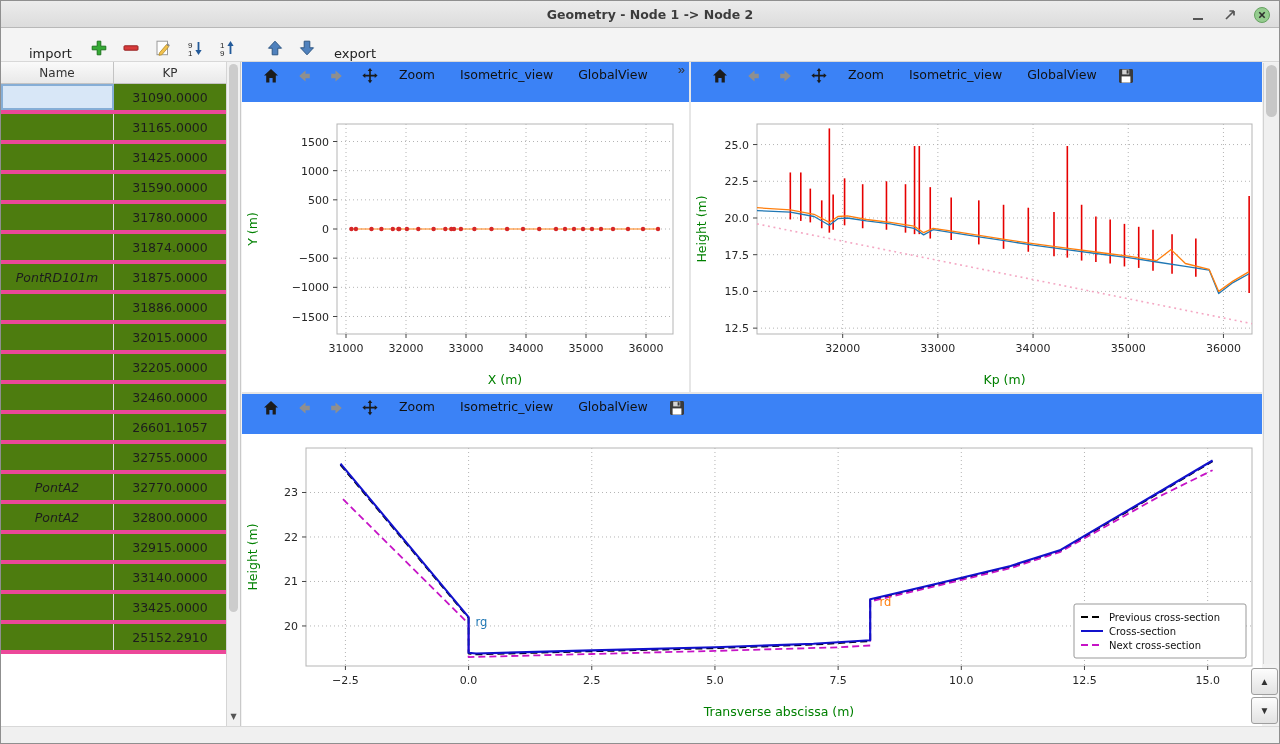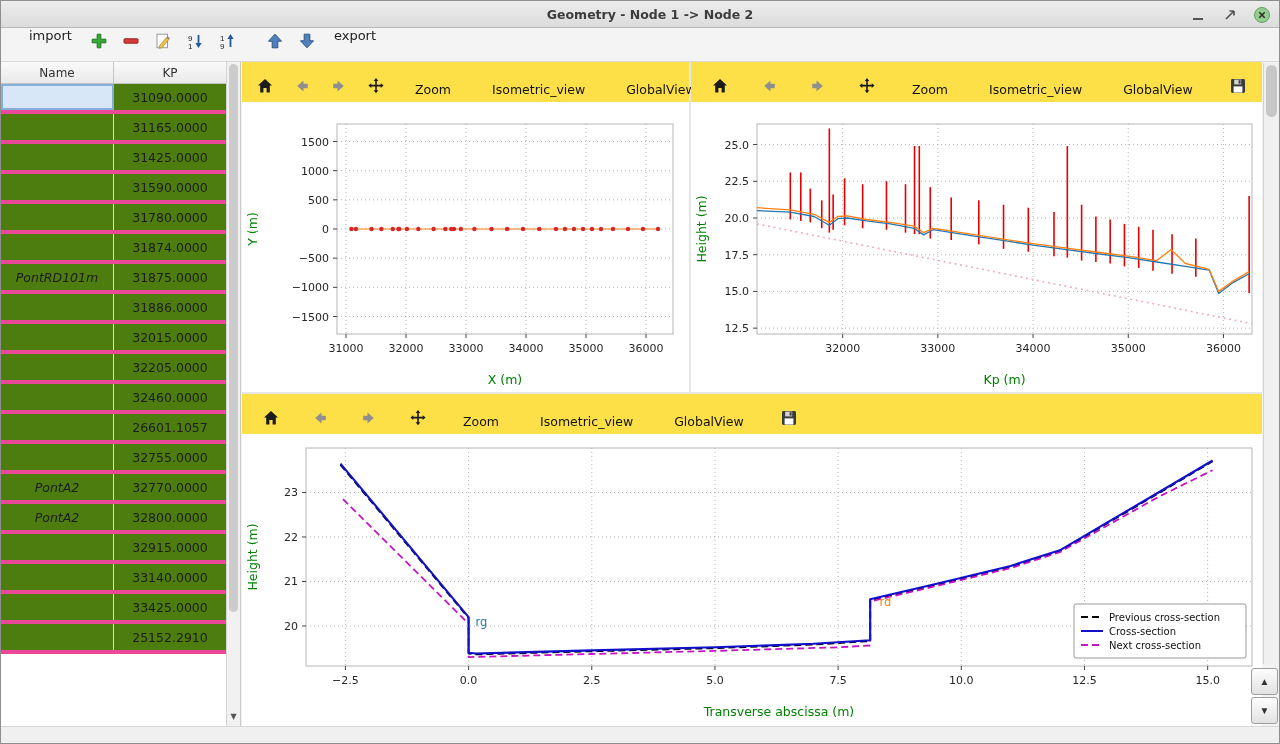--- a/index.html
+++ b/index.html
@@ -6,21 +6,21 @@
   body { font-family: "DejaVu Sans", "Liberation Sans", sans-serif; background:#555; }
   .window { width:1280px; height:744px; background:#f2f2f2; border:1px solid #8f8f8f; position:relative; overflow:hidden; }
 
   
   .titlebar { height:27px; background:linear-gradient(#ececec,#dcdcdc); border-bottom:1px solid #b8b8b8; position:relative; display:flex; align-items:center; justify-content:center;padding-left:20px; }
   .title { font-size:12.5px; font-weight:bold; color:#3c3c3c; }
   .win-controls { position:absolute; right:8px; top:0; height:27px; display:flex; align-items:center; gap:14px; }
   .win-btn { width:18px; height:18px; display:flex; align-items:center; justify-content:center; cursor:pointer; }
 
   
-  .main-toolbar { height:34px; background:#f4f4f4; border-bottom:1px solid #d8d8d8; display:flex; align-items:flex-start; gap:6px; padding-left:20px; }
+  .main-toolbar { height:34px; background:#f4f4f4; border-bottom:1px solid #d8d8d8; display:flex; align-items:flex-end; gap:6px; padding-left:20px; }
   .tb-label { font-size:13px; color:#222; padding:0 8px; cursor:default; }
   .tb-btn { border:none; background:transparent; width:26px; height:26px; display:flex; align-items:center; justify-content:center; cursor:pointer; }
   .tb-btn svg { display:block; }
   .gap-sm { width:10px; }
 
   
   .content { position:relative; height:664px; background:#f2f2f2; }
 
   
   .left-panel { position:absolute; left:0; top:0; width:240px; height:664px; background:#ffffff; border-right:1px solid #c9c9c9; display:flex; }
@@ -38,21 +38,21 @@
   .table-scrollbar .thumb { position:absolute; top:2px; left:2px; right:2px; height:548px; background:#cccccc; border-radius:5px; }
   .sb-btn { position:absolute; bottom:2px; left:0; width:13px; height:16px; font-size:8px; color:#555; display:flex; align-items:center; justify-content:center; cursor:pointer; }
 
   
   .plots { position:absolute; left:241px; top:0; right:17px; height:664px; background:#ffffff; }
   .plots-top { display:flex; height:332px; border-bottom:3px solid #e6e6e6; }
   .plot-panel { background:#ffffff; }
   .p1 { width:449px; flex:none; border-right:2px solid #e6e6e6; }
   .p2 { flex:1; }
   .plots-bottom { height:329px; }
-  .plot-toolbar { height:40px; background:#fde047; display:flex; align-items:flex-end; gap:19px; padding-left:14px; }
+  .plot-toolbar { height:40px; background:#3b82f6; display:flex; align-items:flex-start; gap:3px; padding-left:14px; }
   .icon-btn { border:none; background:transparent; width:30px; height:30px; display:flex; align-items:center; justify-content:center; cursor:pointer; }
   .text-btn { border:none; background:transparent; font-size:12.5px; color:#111; padding:5px 11px; cursor:pointer; font-family:inherit; }
   .ovf-btn { border:none; background:transparent; font-size:13px; color:#333; margin-left:auto; margin-right:4px; cursor:pointer; }
   .chart { height:290px; background:#fff; position:relative; }
   .chart svg { display:block; }
 
   
   .vscroll { position:absolute; right:0; top:1px; width:16px; height:601px; background:#f0f0f0; border-left:1px solid #d2d2d2; }
   .vthumb { margin:2px; height:52px; background:#c7c7c7; border-radius:6px; }
   .corner-btns { position:absolute; right:1px; top:606px; display:flex; flex-direction:column; gap:2px; }

